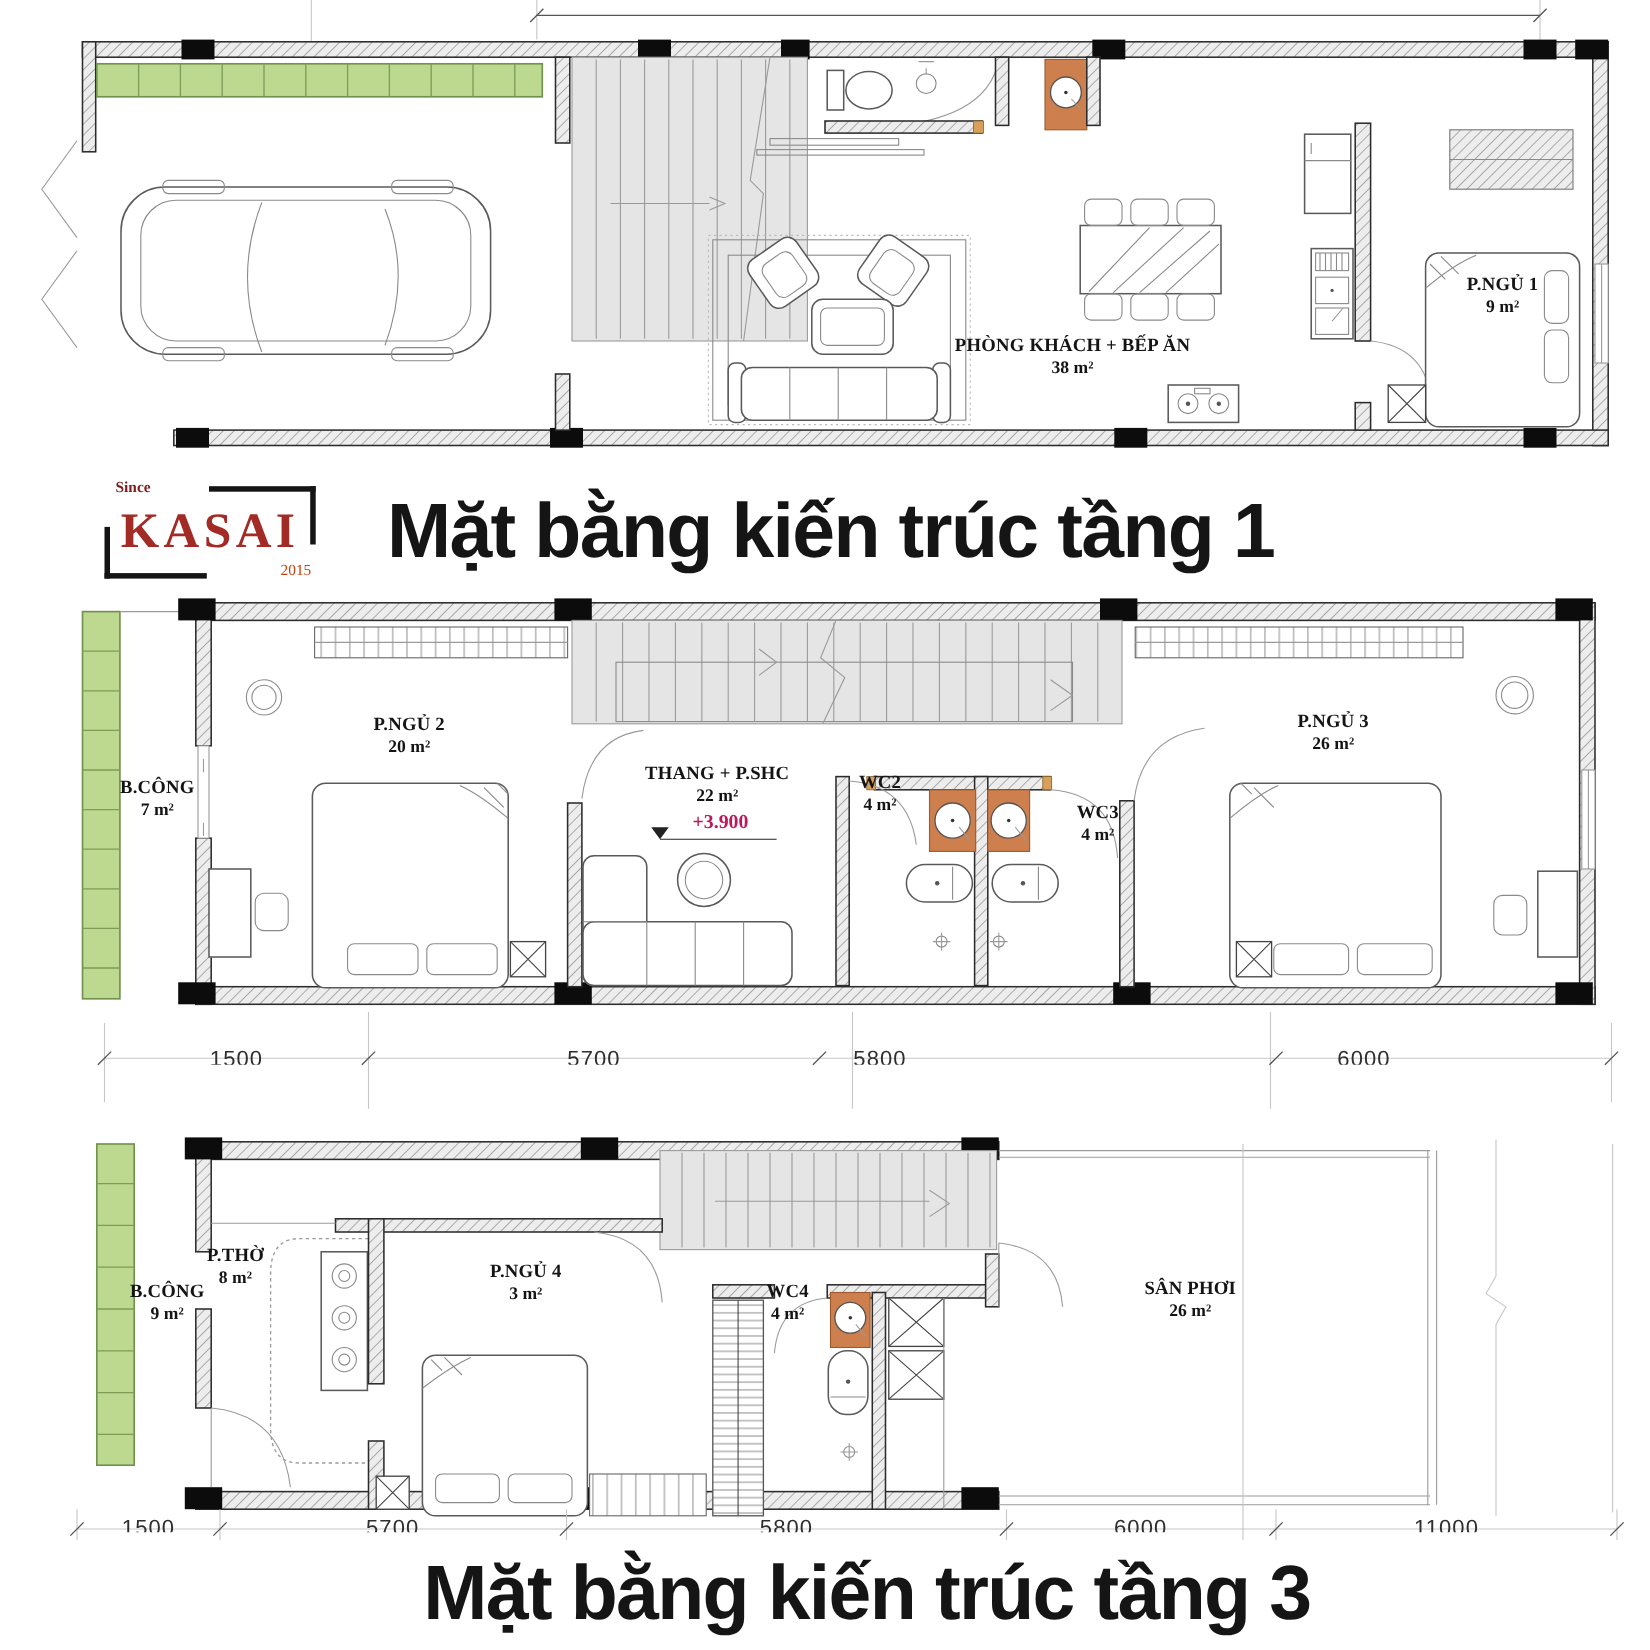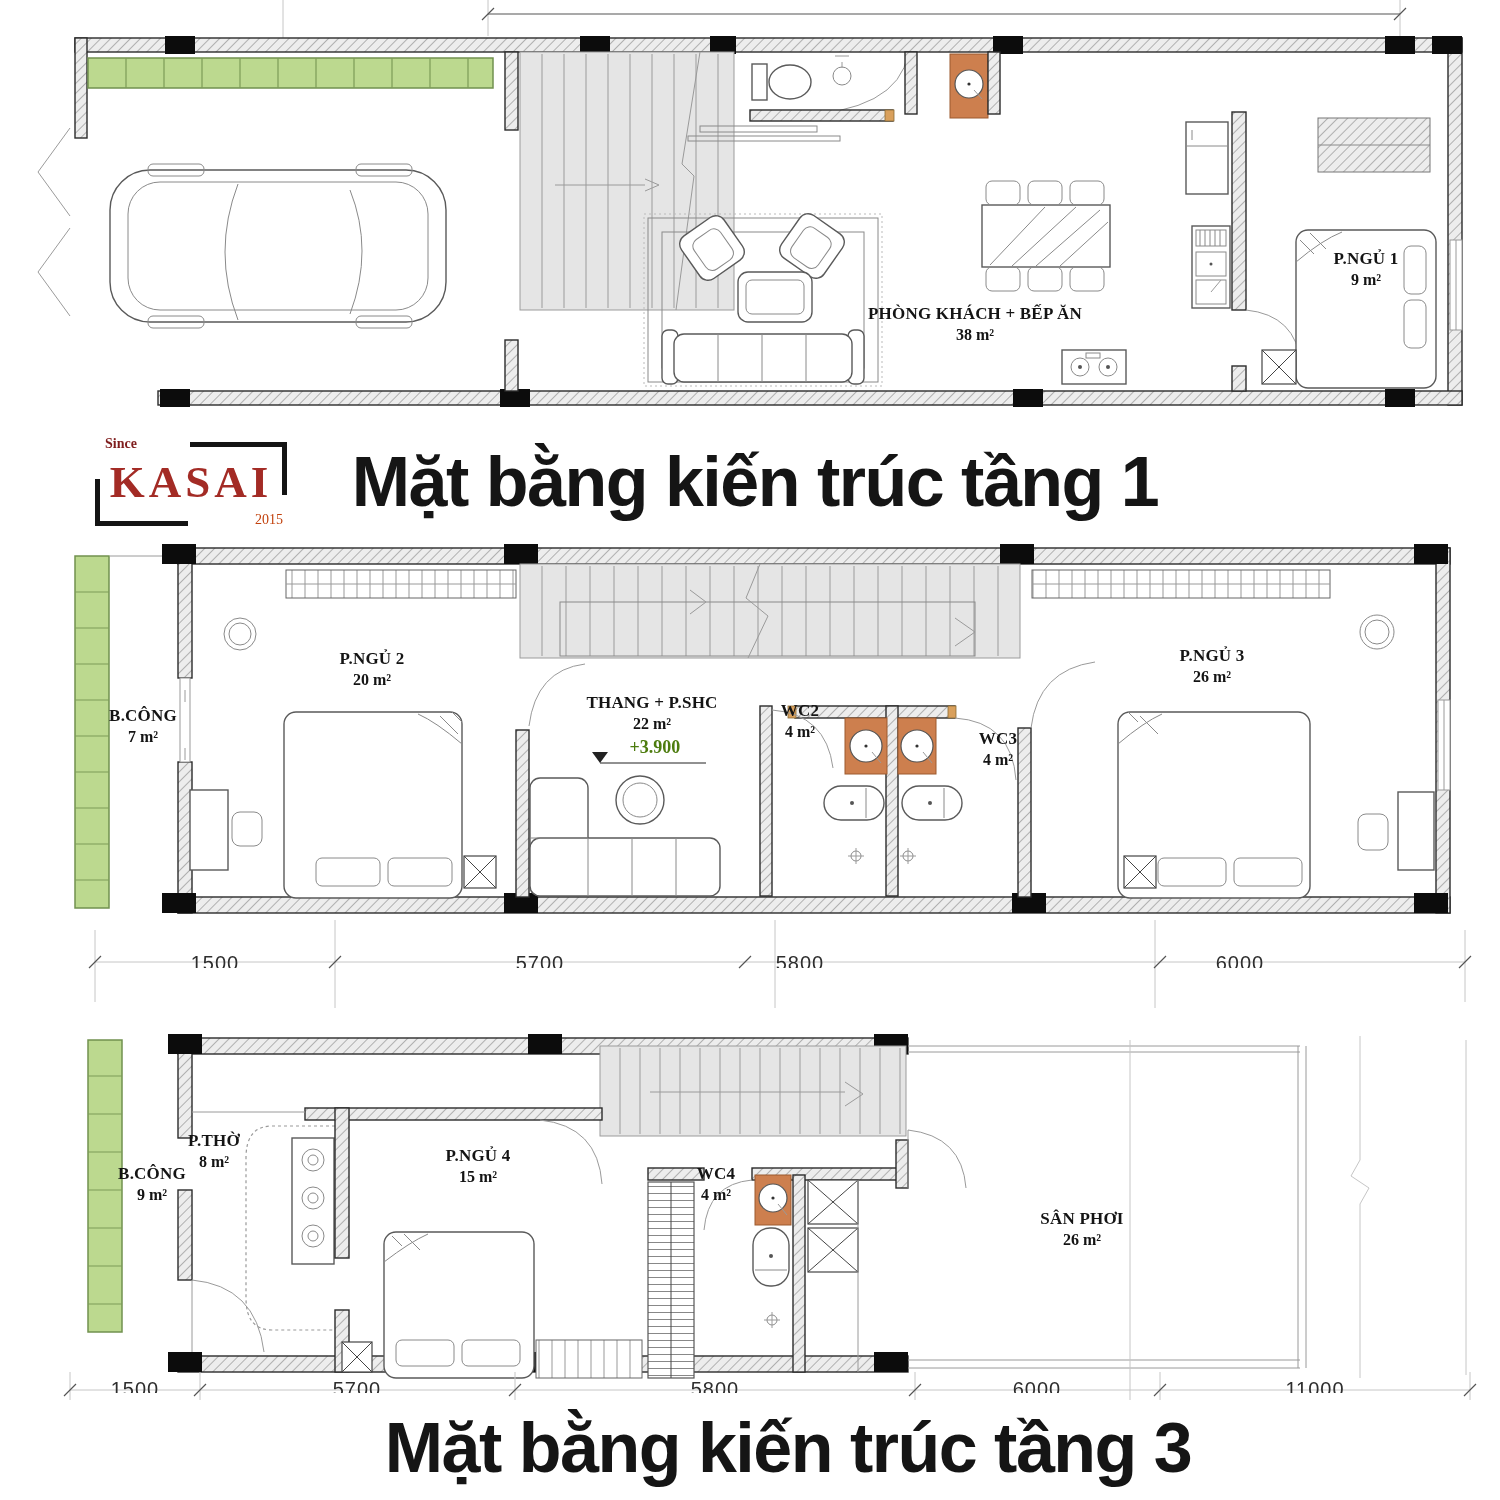--- a/index.html
+++ b/index.html
@@ -7,21 +7,21 @@
         font-family:"Liberation Sans",sans-serif;}
   svg#plan{position:absolute;left:0;top:0;}
 
   .room-label{position:absolute;transform:translateX(-50%);text-align:center;
     font-family:"Liberation Serif",serif;font-weight:700;color:#141414;
     line-height:1.3;white-space:nowrap;}
   .room-label .nm{font-size:17px;letter-spacing:.2px;}
   .room-label .ar{font-size:16px;}
 
   .level-label{position:absolute;transform:translateX(-50%);
-    font-family:"Liberation Serif",serif;font-weight:700;font-size:18px;color:#4d7c0f;}
+    font-family:"Liberation Serif",serif;font-weight:700;font-size:18px;color:#be185d;}
 
   .dim-clip{position:absolute;left:0;width:1500px;height:16px;overflow:hidden;padding-left:48px;}
   .dim-clip span{position:absolute;top:0;transform:translateX(-50%);
     font-size:20px;color:#2e2e2e;letter-spacing:1px;font-family:"Liberation Sans",sans-serif;}
 
   .floor-title{position:absolute;transform:translateX(-50%);white-space:nowrap;
     font-family:"Liberation Sans",sans-serif;font-weight:800;font-size:70px;
     color:#151515;letter-spacing:-1.5px;}
 
   #logo{position:absolute;left:95px;top:430px;width:192px;height:106px;}
@@ -499,27 +499,27 @@
 <div class="room-label" style="left:152px;top:1163px;">
   <div class="nm">B.CÔNG</div>
   <div class="ar">9 m²</div>
 </div>
 <div class="room-label" style="left:214px;top:1130px;">
   <div class="nm">P.THỜ</div>
   <div class="ar">8 m²</div>
 </div>
 <div class="room-label" style="left:478px;top:1145px;">
   <div class="nm">P.NGỦ 4</div>
-  <div class="ar">15 m²</div>
+  <div class="ar">3 m²</div>
 </div>
 <div class="room-label" style="left:716px;top:1163px;">
   <div class="nm">WC4</div>
   <div class="ar">4 m²</div>
 </div>
-<div class="room-label" style="left:1082px;top:1160px;margin-top:48px;">
+<div class="room-label" style="left:1082px;top:1160px;">
   <div class="nm">SÂN PHƠI</div>
   <div class="ar">26 m²</div>
 </div>
 
 <div class="dim-clip" style="top:952px;">
   <span style="left:215px;">1500</span>
   <span style="left:540px;">5700</span>
   <span style="left:800px;">5800</span>
   <span style="left:1240px;">6000</span>
 </div>

